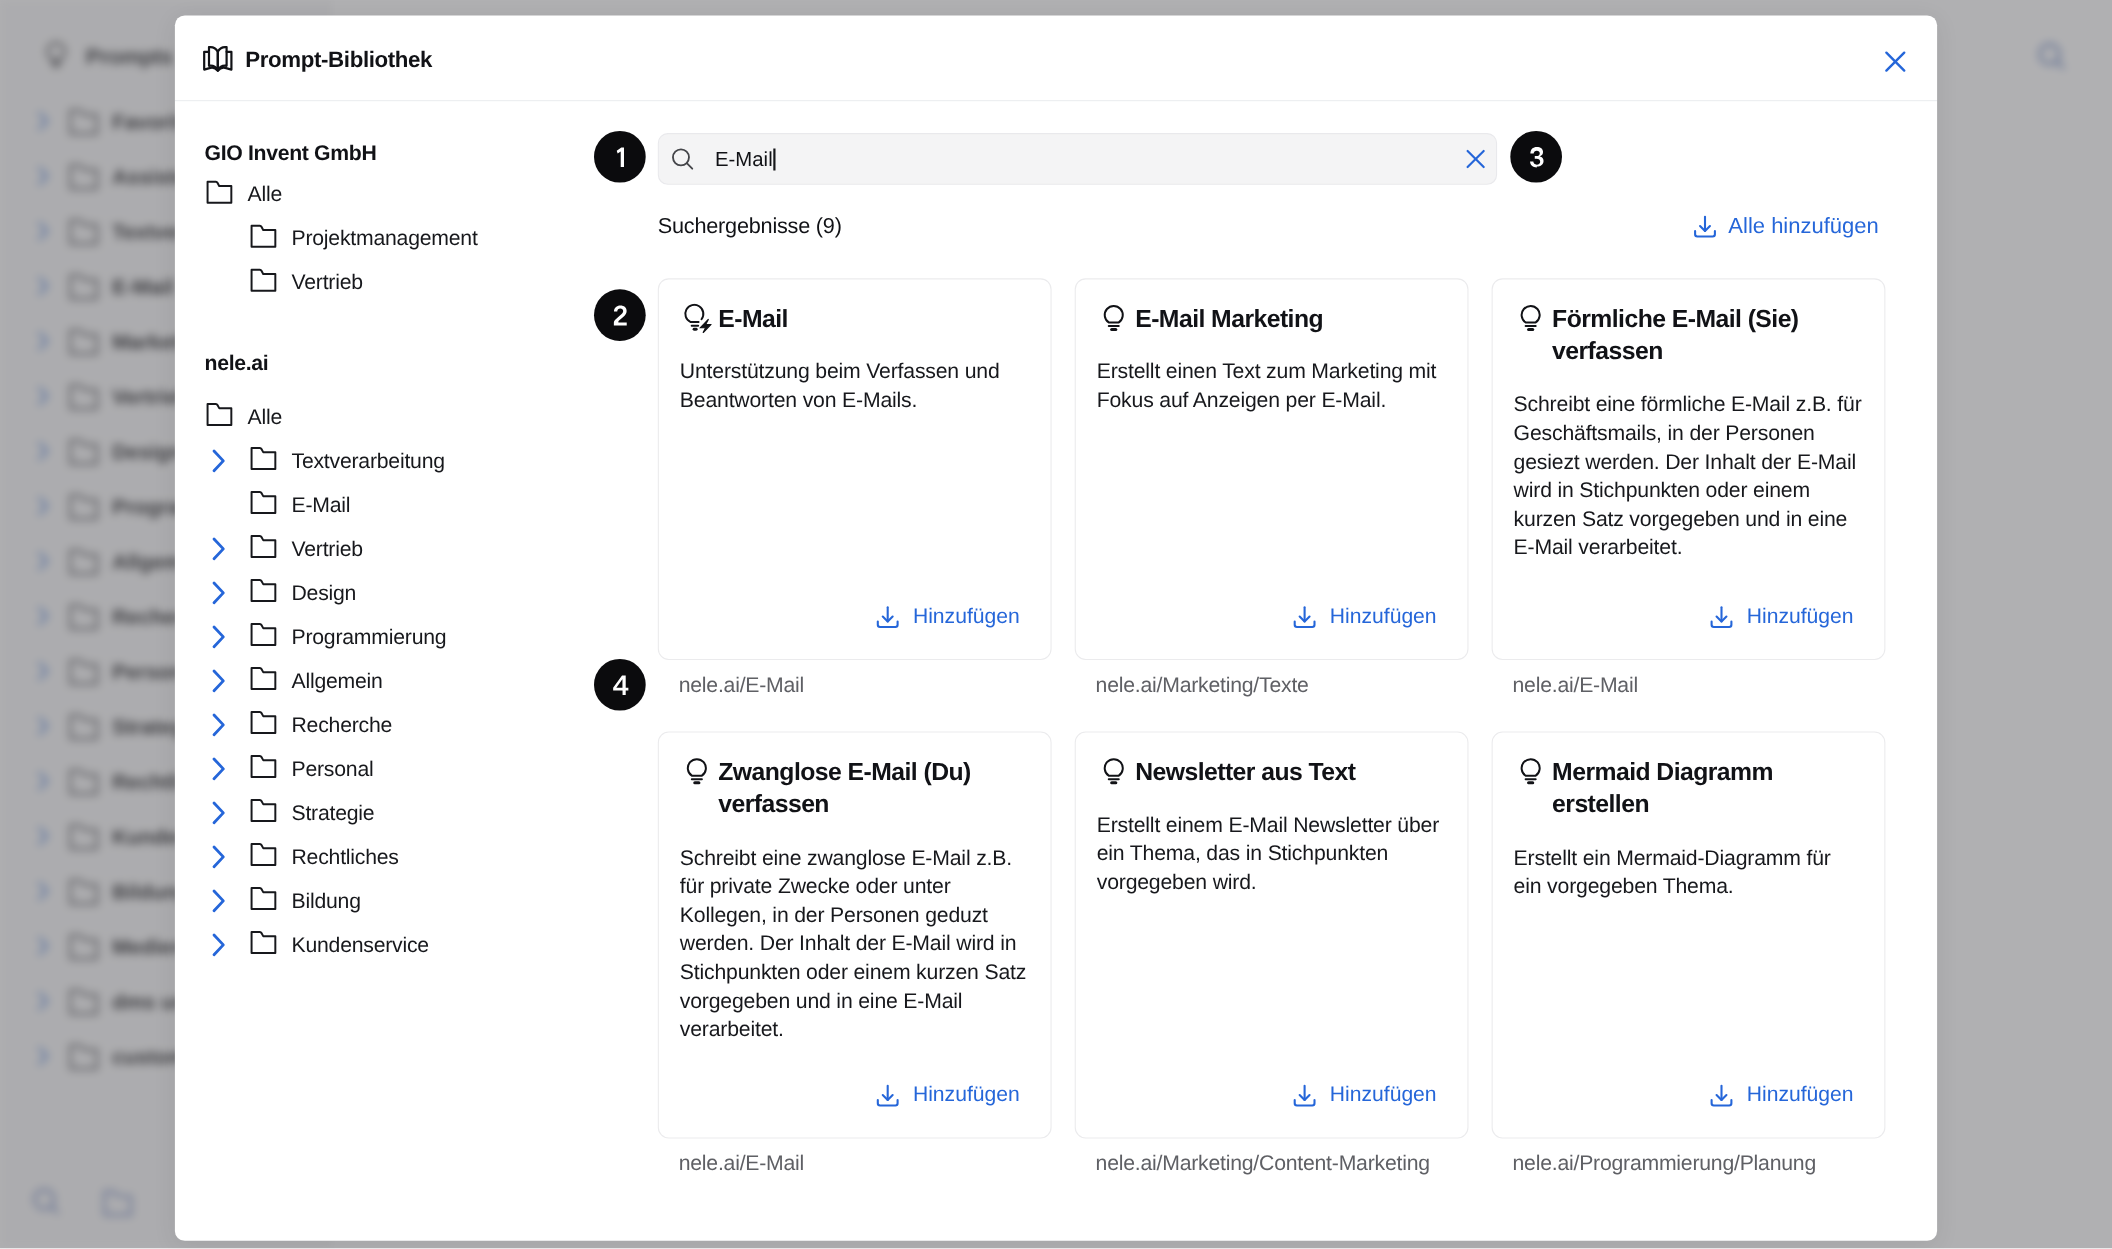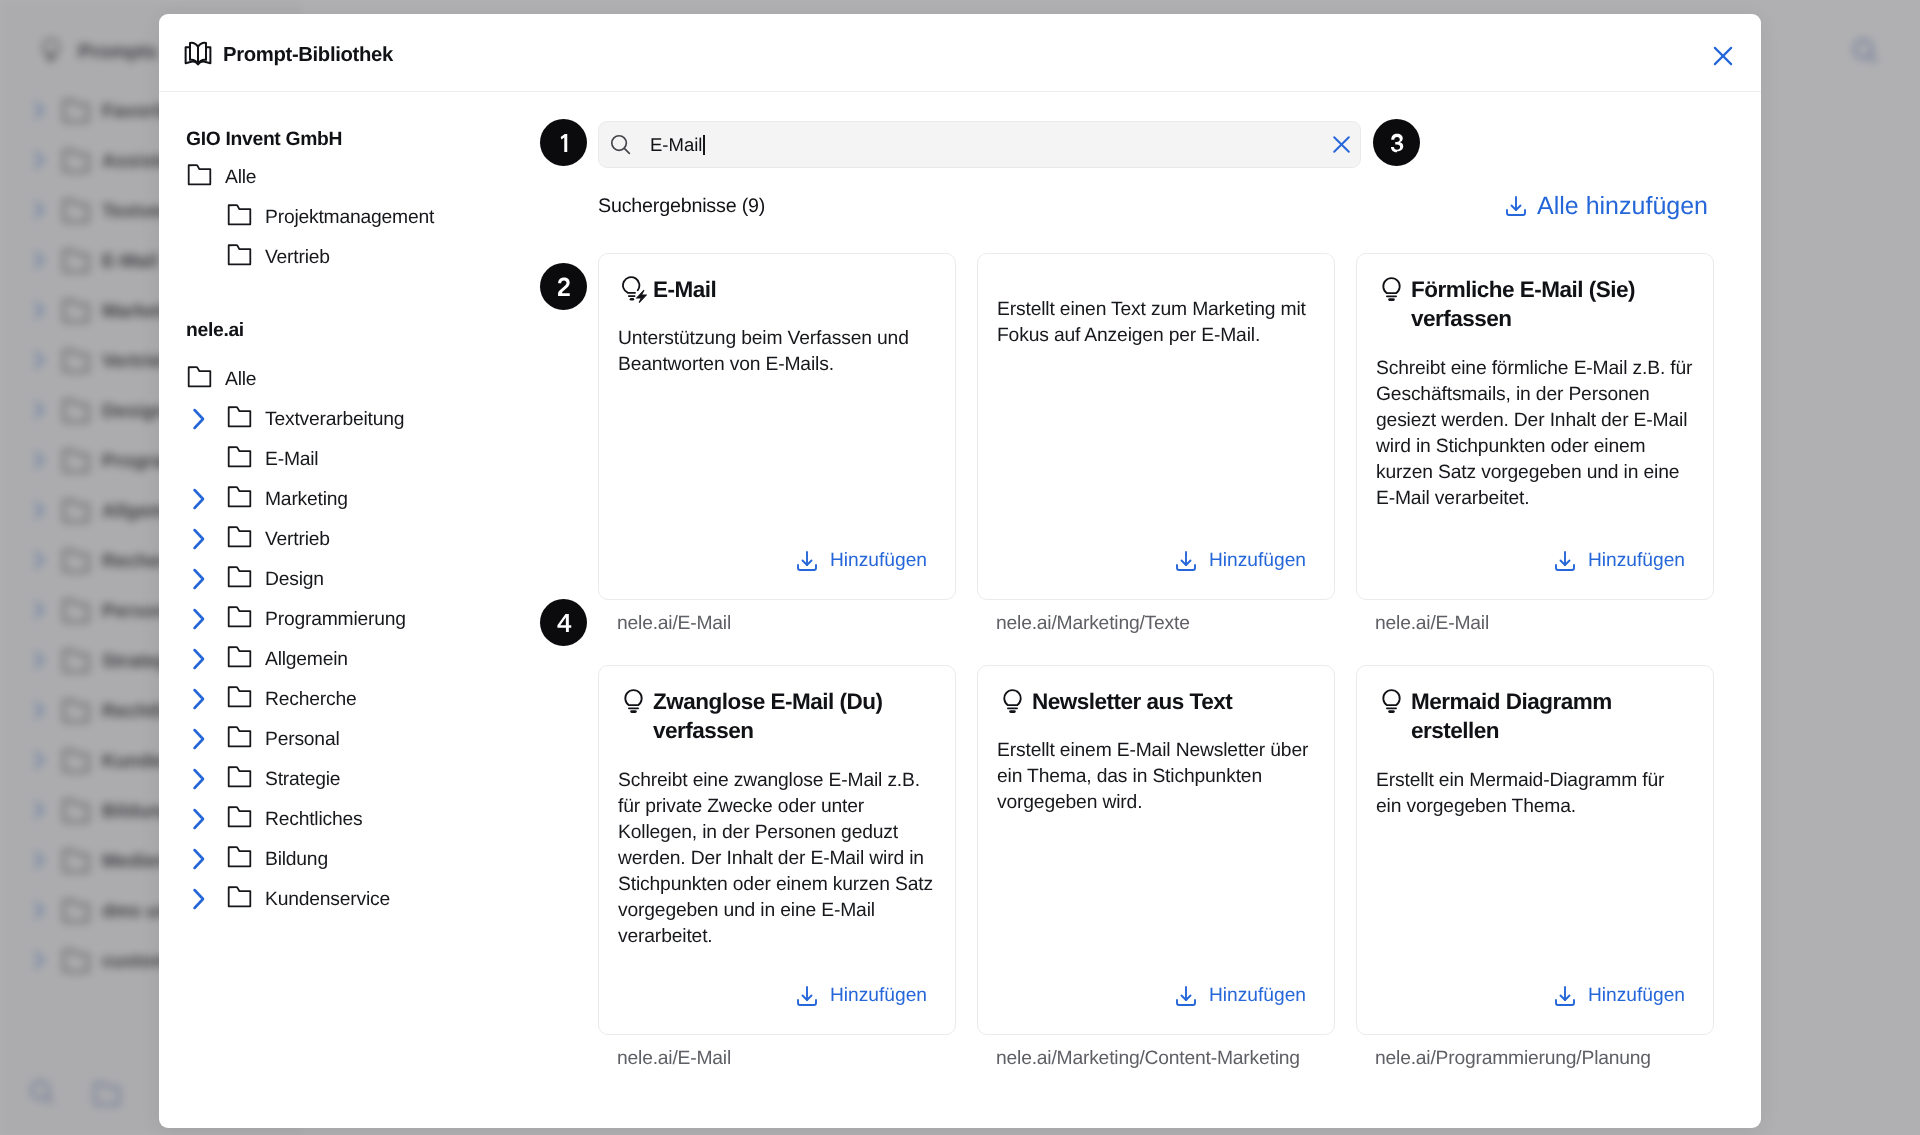--- a/index.html
+++ b/index.html
@@ -94,21 +94,21 @@
     display: flex; align-items: center; justify-content: center;
     font-size: 23px; font-weight: 400; z-index: 5;
     font-family: "DejaVu Sans", sans-serif;
   }
 
   #results-head {
     position: absolute; left: 439px; top: 100px; right: 53px; height: 26px;
     display: flex; align-items: center; justify-content: space-between;
   }
   #results-title { font-size: 19.7px; font-weight: 400; color: #111216; letter-spacing: -0.2px; }
-  #add-all { display: flex; align-items: center; gap: 9px; color: #2566d9; font-size: 25px; cursor: pointer; }
+  #add-all { display: flex; align-items: center; gap: 9px; color: #2566d9; font-size: 20px; cursor: pointer; }
 
   #grid {
     position: absolute; left: 439px; top: 160px;
     display: grid; grid-template-columns: repeat(3, 358px); column-gap: 21px; row-gap: 30px;
     align-items: stretch;
   }
   .cell { width: 358px; display: flex; flex-direction: column; }
   .cell .card { flex: 1 1 auto; }
   .card {
     border: 1px solid #ebebed; border-radius: 10px;
@@ -383,33 +383,20 @@
           <span class="label" style="left:79px">Textverarbeitung</span>
         </div>
         <div class="tree-row" style="padding-left:40px">
           <span class="chev" style="left:-1px"></span>
           <span class="folder" style="left:40px">
             <svg width="27" height="27" viewBox="0 0 24 24" fill="none" stroke="#17181c" stroke-width="1.6" stroke-linecap="round" stroke-linejoin="round">
               <path d="M2.4 21.2h19.2V7.6h-9.8l-1.4-2.6a1.5 1.5 0 0 0-1.3-.8H2.4Z"></path>
             </svg>
           </span>
           <span class="label" style="left:79px">E-Mail</span>
-        </div>
-        <div class="tree-row" style="padding-left:40px">
-          <span class="chev" style="left:-1px">
-            <svg width="27" height="27" viewBox="0 0 24 24" fill="none" stroke="#2566d9" stroke-width="2.3" stroke-linecap="round" stroke-linejoin="round">
-              <path d="m8.5 20 7.5-8-7.5-8"></path>
-            </svg>
-          </span>
-          <span class="folder" style="left:40px">
-            <svg width="27" height="27" viewBox="0 0 24 24" fill="none" stroke="#17181c" stroke-width="1.6" stroke-linecap="round" stroke-linejoin="round">
-              <path d="M2.4 21.2h19.2V7.6h-9.8l-1.4-2.6a1.5 1.5 0 0 0-1.3-.8H2.4Z"></path>
-            </svg>
-          </span>
-          <span class="label" style="left:79px">Marketing</span>
         </div>
         <div class="tree-row" style="padding-left:40px">
           <span class="chev" style="left:-1px">
             <svg width="27" height="27" viewBox="0 0 24 24" fill="none" stroke="#2566d9" stroke-width="2.3" stroke-linecap="round" stroke-linejoin="round">
               <path d="m8.5 20 7.5-8-7.5-8"></path>
             </svg>
           </span>
           <span class="folder" style="left:40px">
             <svg width="27" height="27" viewBox="0 0 24 24" fill="none" stroke="#17181c" stroke-width="1.6" stroke-linecap="round" stroke-linejoin="round">
               <path d="M2.4 21.2h19.2V7.6h-9.8l-1.4-2.6a1.5 1.5 0 0 0-1.3-.8H2.4Z"></path>
@@ -591,20 +578,30 @@
                     </svg>
                   </span>
                   <span>Hinzufügen</span>
                 </span>
               </div>
             </div>
             <div class="card-path">nele.ai/E-Mail</div>
           </div>
           <div class="cell">
             <div class="card">
+              <div class="card-head">
+                <span style="display:flex;flex:0 0 auto;margin:1px 0 0 2px">
+                  <svg width="27" height="27" viewBox="0 0 26 26" fill="none" stroke="#111216" stroke-width="1.75" stroke-linecap="round" stroke-linejoin="round">
+                    <path d="M8.6 16.5a7.9 7.9 0 1 1 8.8 0Z"></path>
+                    <path d="M8.6 19.6h8.8"></path>
+                    <path d="M11.2 22.7h3.6" stroke-width="2.7"></path>
+                  </svg>
+                </span>
+                <span class="card-title">E-Mail Marketing</span>
+              </div>
               <div class="card-desc">Erstellt einen Text zum Marketing mit Fokus auf Anzeigen per E-Mail.</div>
               <div class="card-foot">
                 <span class="add-btn">
                   <span style="display:flex">
                     <svg width="24" height="24" viewBox="0 0 24 24" fill="none" stroke="#2566d9" stroke-width="1.9" stroke-linecap="round" stroke-linejoin="round">
                       <path d="M3 16v3a2 2 0 0 0 2 2h14a2 2 0 0 0 2-2v-3"></path>
                       <path d="M7.5 11.5 12 16l4.5-4.5"></path>
                       <path d="M12 16V3"></path>
                     </svg>
                   </span>

